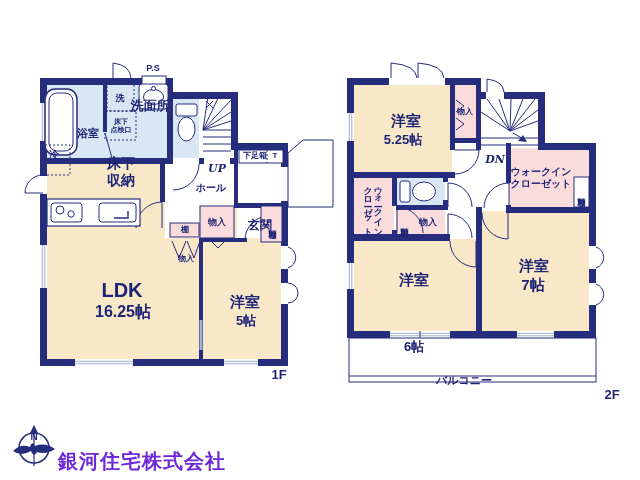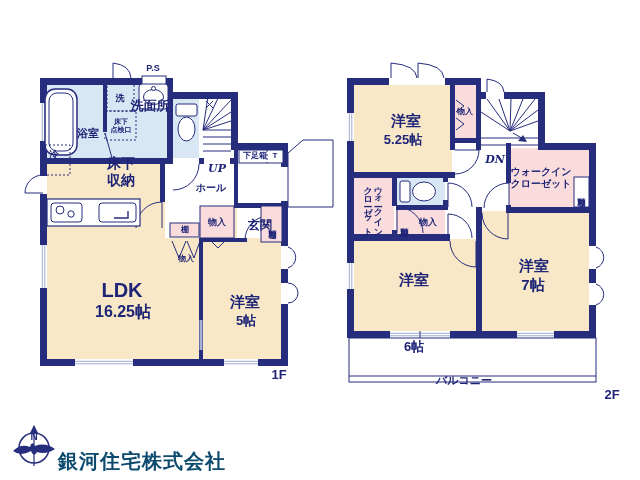--- a/index.html
+++ b/index.html
@@ -4,21 +4,21 @@
 <style>
   html,body{margin:0;padding:0;background:#fff;}
   #canvas{position:relative;width:640px;height:480px;background:#ffffff;overflow:hidden;
           font-family:"Liberation Sans","DejaVu Sans",sans-serif;}
   #plan-svg{position:absolute;left:0;top:0;}
   .lbl{position:absolute;transform:translate(-50%,-50%);color:#1e2577;font-weight:600;
        white-space:pre-line;text-align:center;line-height:1.18;letter-spacing:0;}
   .big{font-weight:700;}
   .v{writing-mode:vertical-rl;line-height:1.15;}
   .it{font-family:"DejaVu Serif","Liberation Serif",serif;font-style:italic;font-weight:700;}
-  .company{position:absolute;left:58px;top:448px;transform:none;color:#0c4a6e;
+  .company{position:absolute;left:58px;top:448px;transform:none;color:#6d28d9;
            font-size:20px;font-weight:700;letter-spacing:1px;white-space:nowrap;}
 </style>
 </head>
 <body>
 
 <div id="canvas">
 
 <svg id="plan-svg" width="640" height="480" viewBox="0 0 640 480">
 
   <g>

